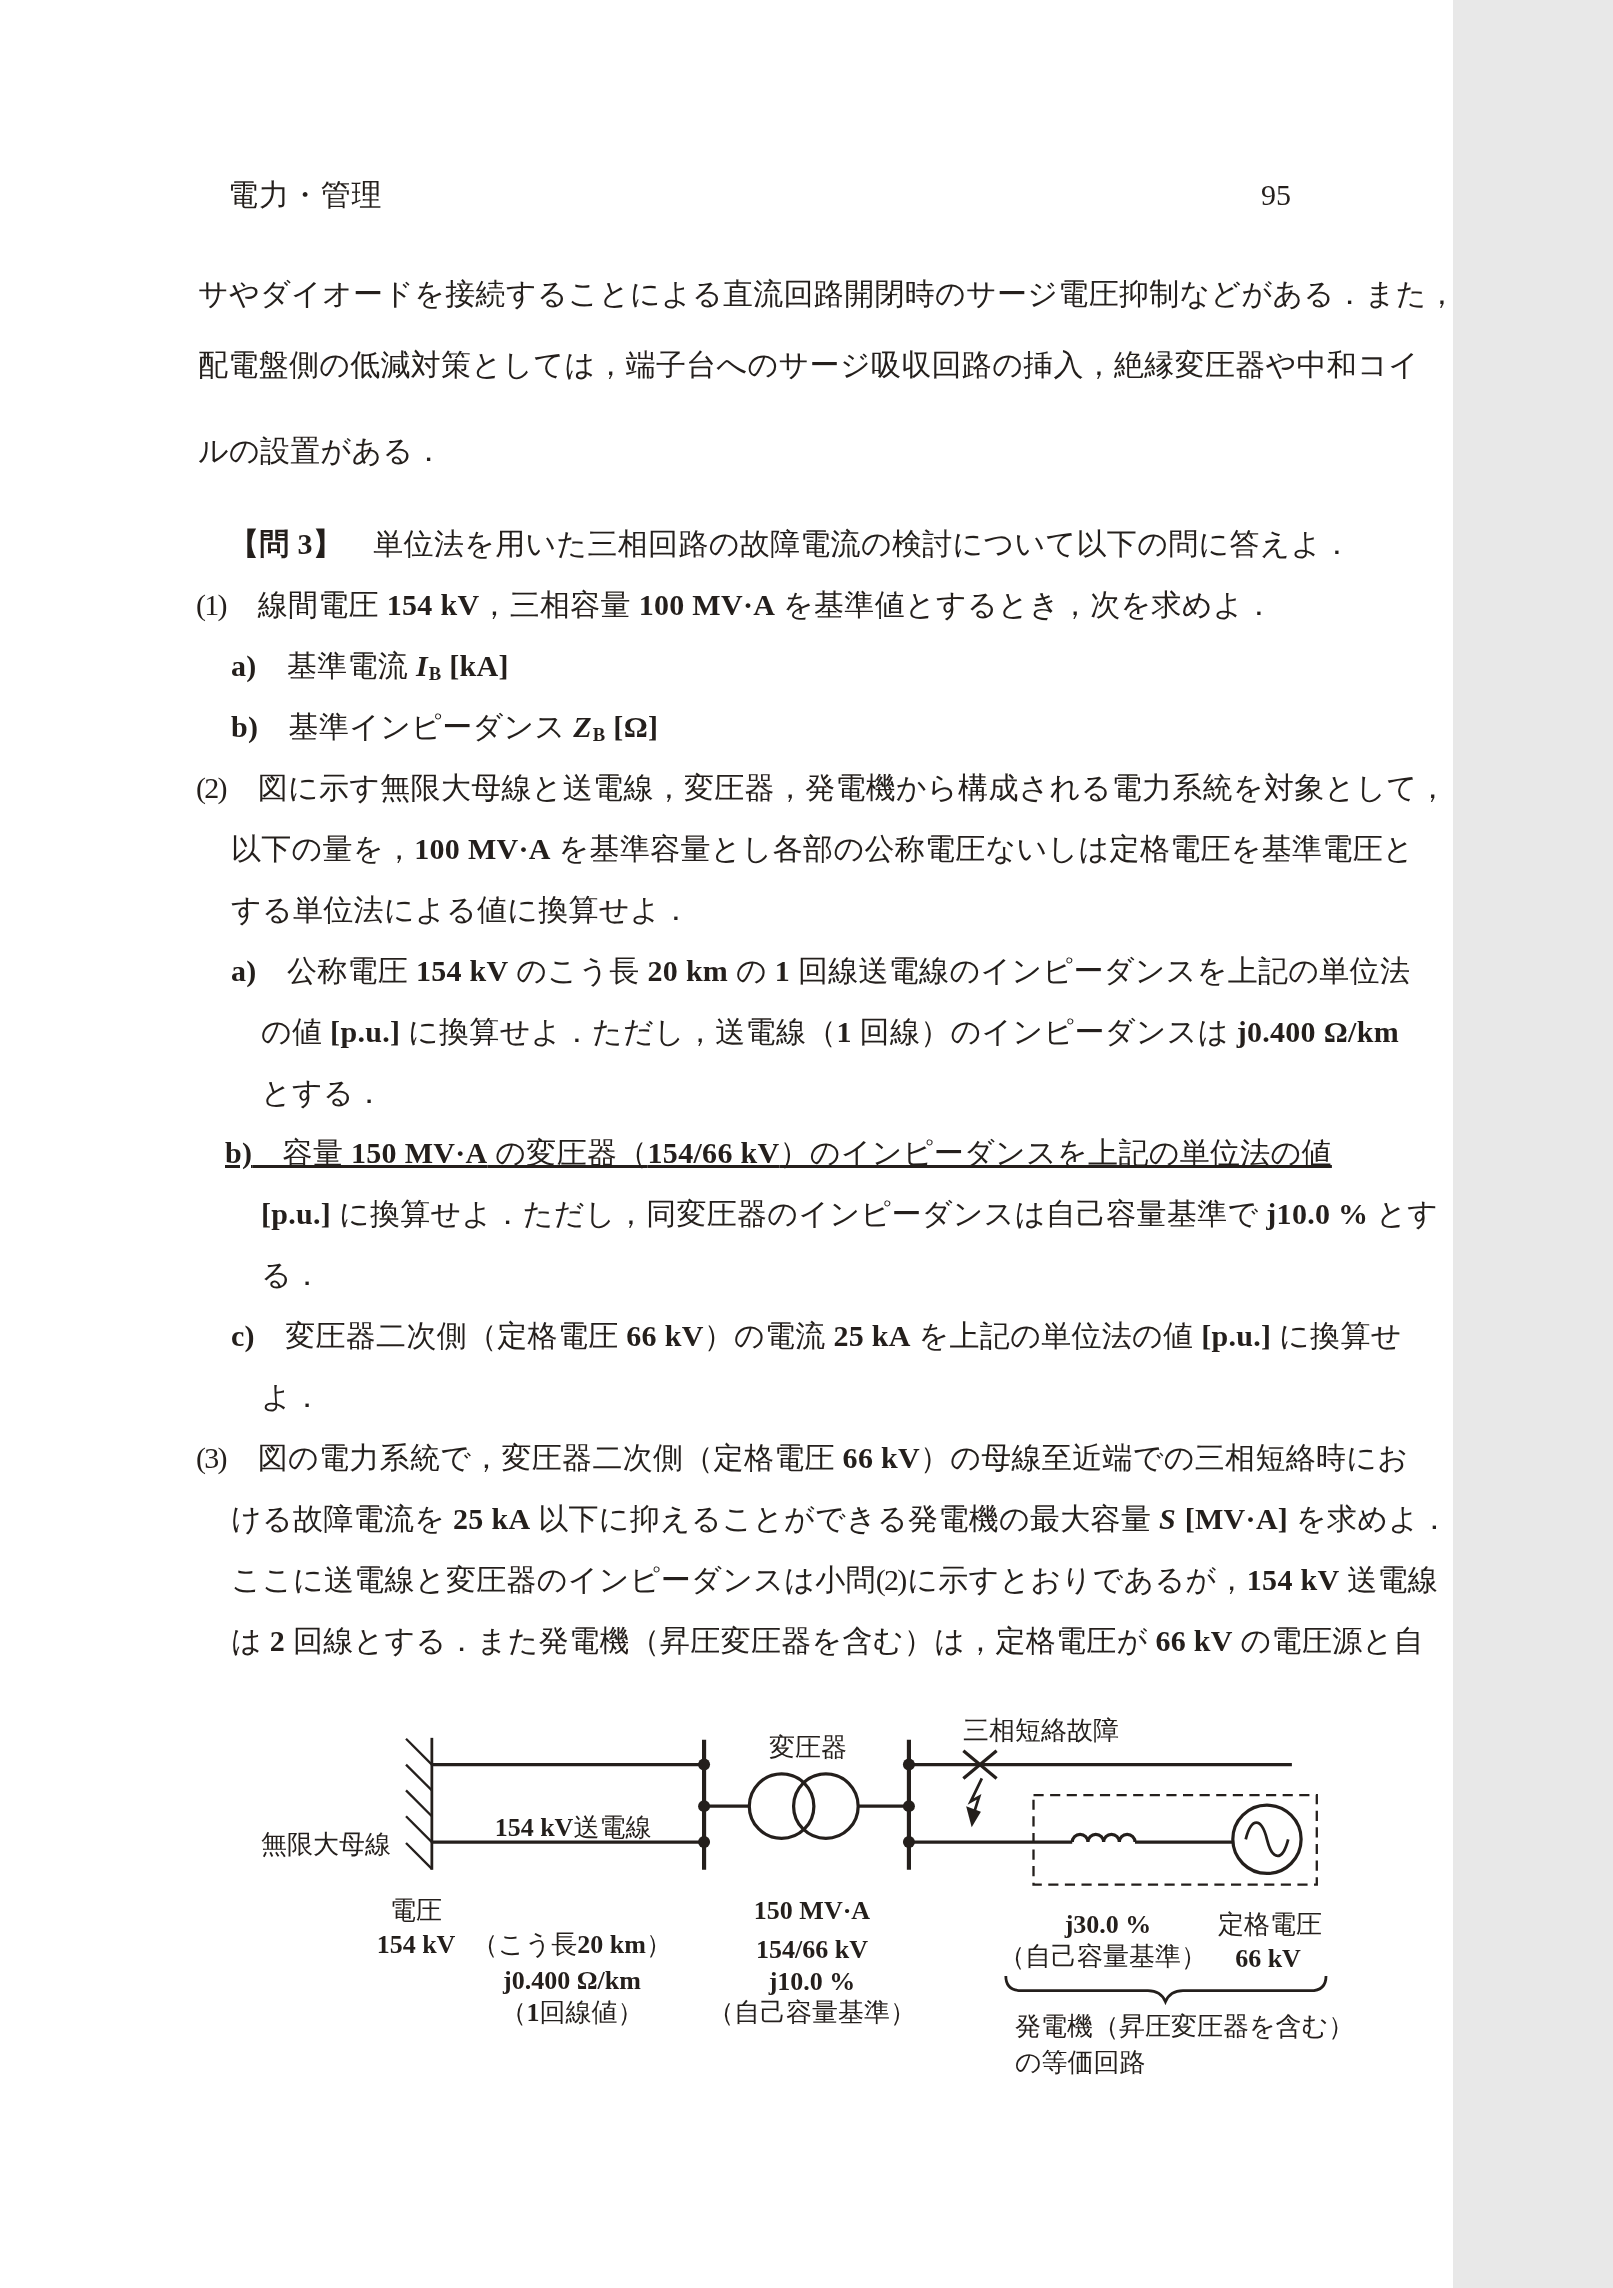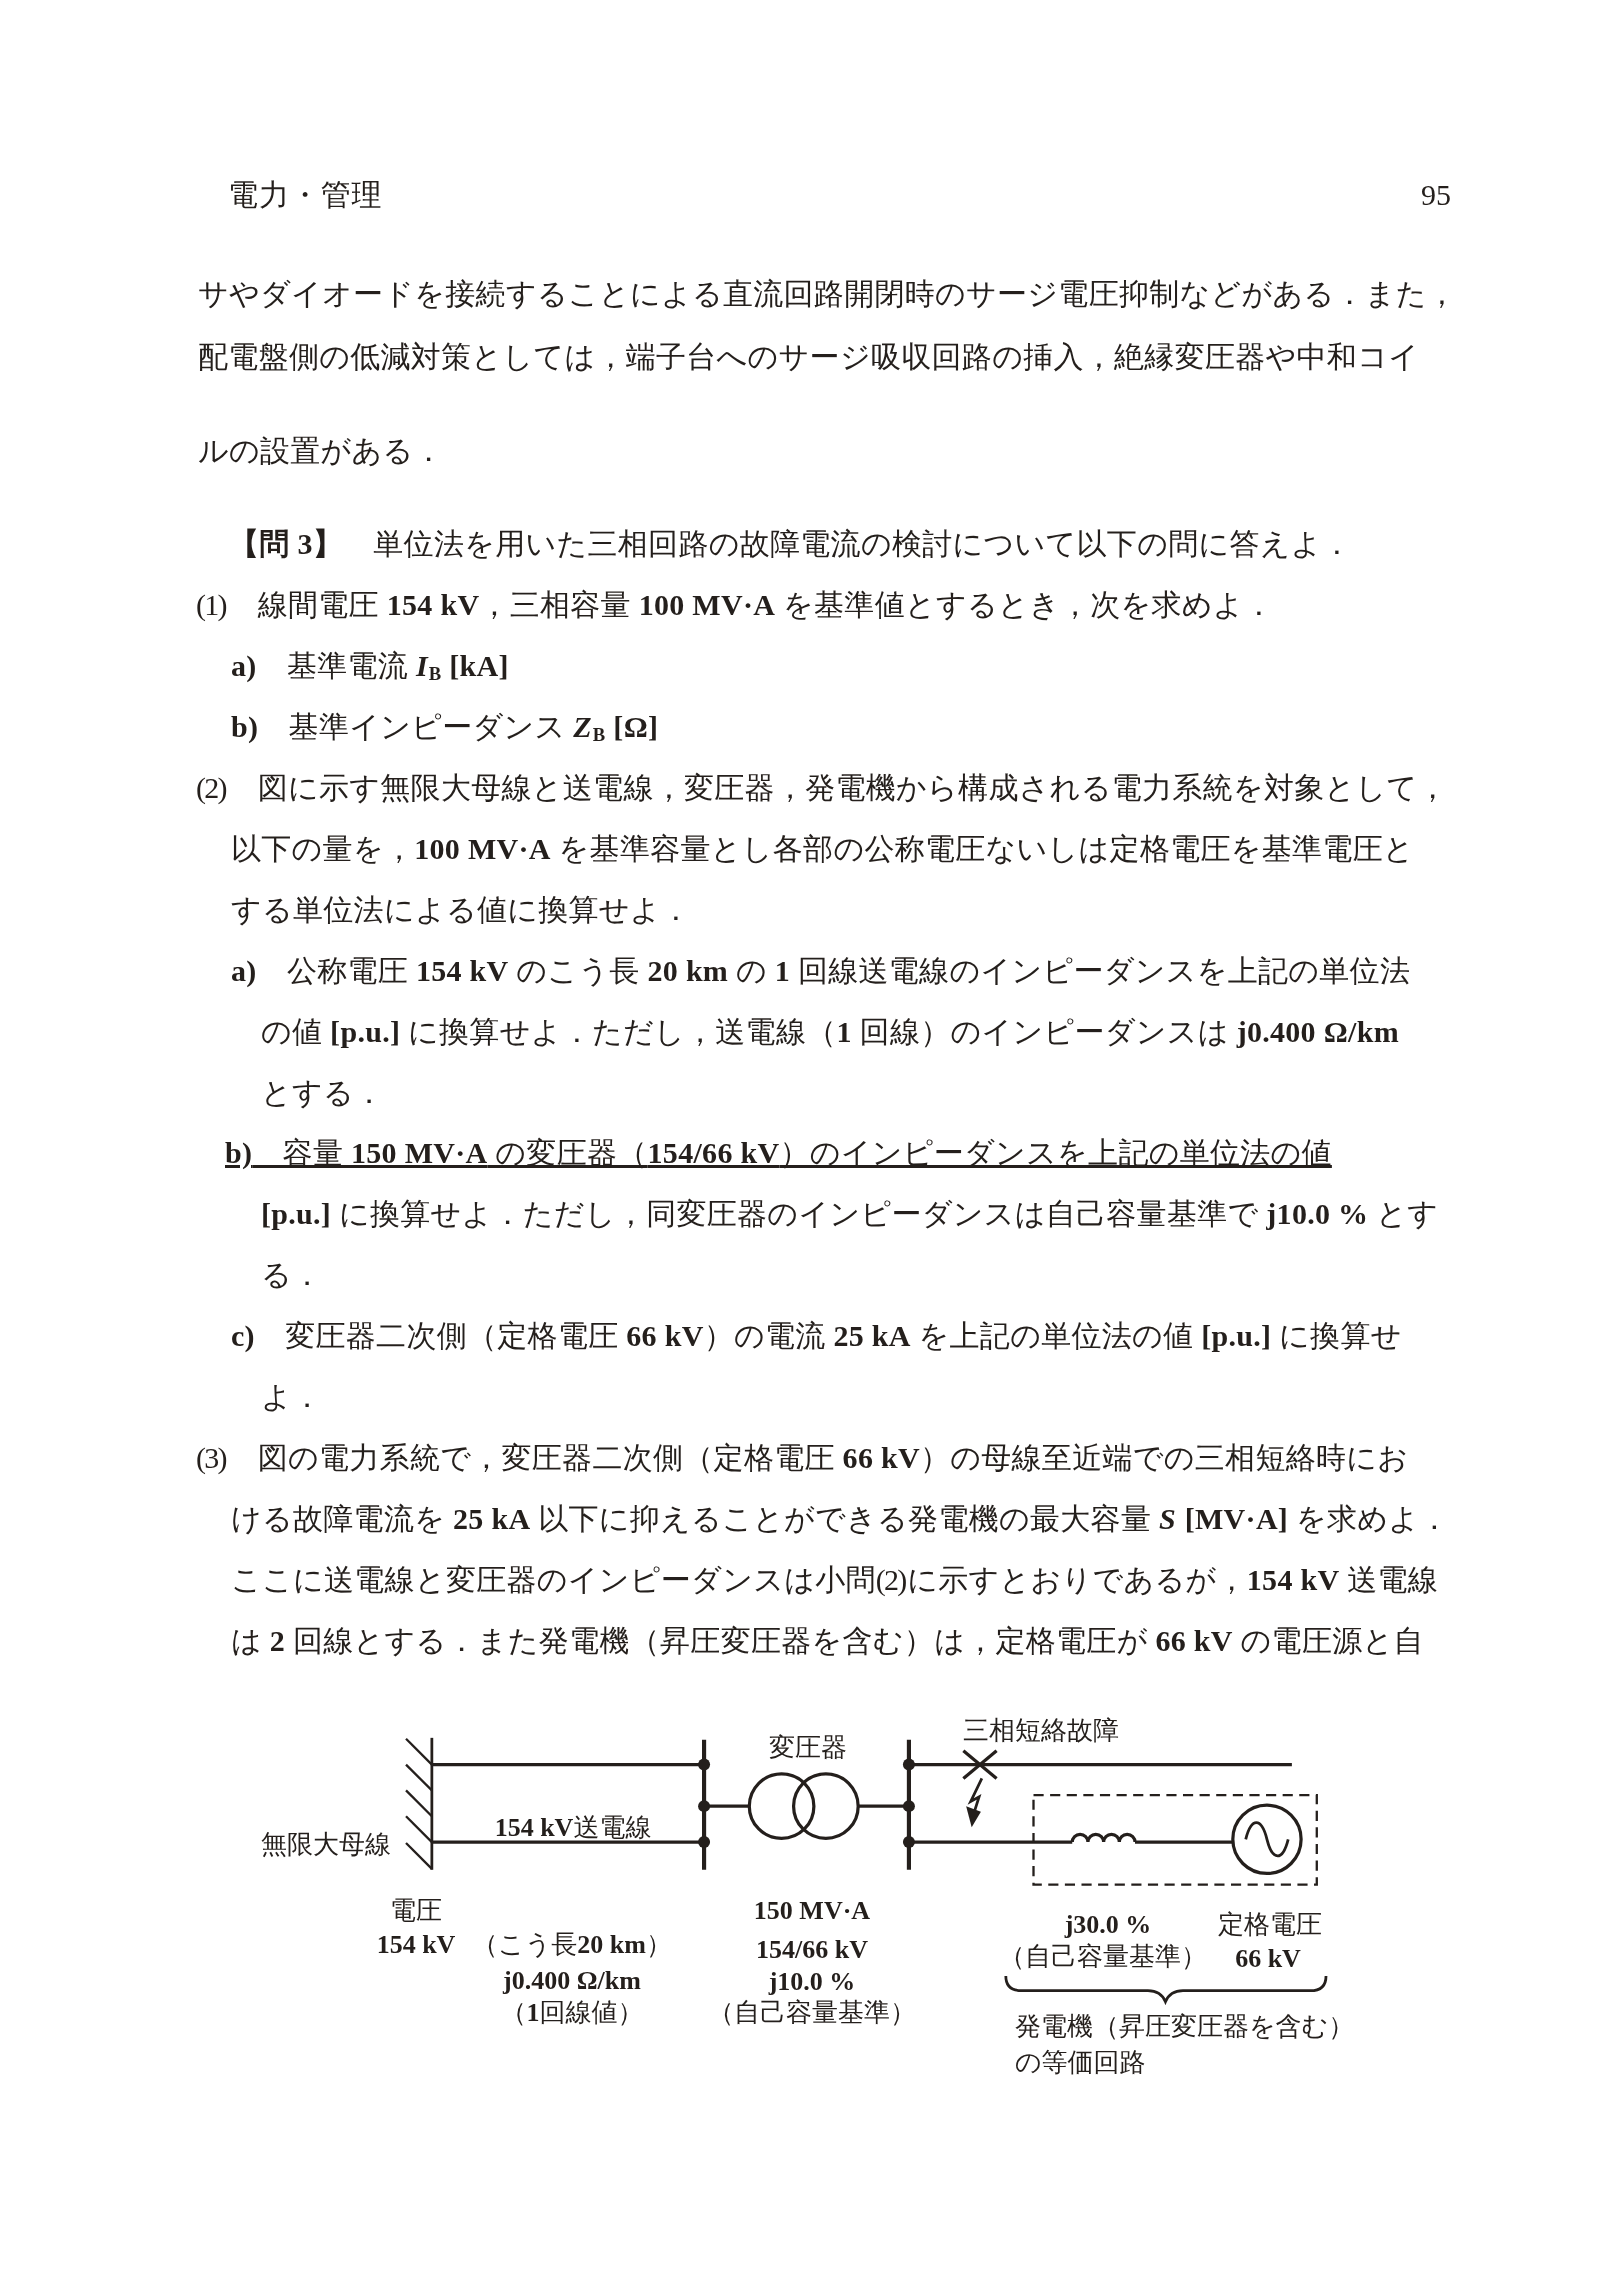--- a/index.html
+++ b/index.html
@@ -1,18 +1,18 @@
 <!DOCTYPE html>
 <html style="font-size:14.8px"><head>
 <meta charset="utf-8">
 <style>
   html,body{margin:0;padding:0;background:#e8e8e8;}
   #page{
     position:relative;
-    width:1613px;height:2289px;
+    width:1453px;height:2289px;
     background:#ffffff;
     font-family:"Liberation Serif","DejaVu Serif",serif;
     color:#241f1c;
     overflow:hidden;
   }
   .bline{
     position:absolute;
     white-space:nowrap;
     font-size:30px;
     line-height:41px;
@@ -38,21 +38,21 @@
 </head>
 <body>
 
 <div id="page">
 
   <div id="page-header-left">電力・管理</div>
   <div id="page-number">95</div>
 
   <div id="body-layer">
       <div class="bline" style="left: 198px; top: 273px;"><span class="s-jp">サやダイオードを接続することによる直流回路開閉時のサージ電圧抑制などがある．また，</span></div>
-      <div class="bline" style="left: 198px; top: 336px;"><span class="s-jp">配電盤側の低減対策としては，端子台へのサージ吸収回路の挿入，絶縁変圧器や中和コイ</span></div>
+      <div class="bline" style="left: 198px; top: 344px;"><span class="s-jp">配電盤側の低減対策としては，端子台へのサージ吸収回路の挿入，絶縁変圧器や中和コイ</span></div>
       <div class="bline" style="left: 198px; top: 395px; margin-top: 35px;"><span class="s-jp">ルの設置がある．</span></div>
       <div class="bline" style="left: 229px; top: 523px;"><span class="s-jpb">【問 3】</span><span class="s-jp">　単位法を用いた三相回路の故障電流の検討について以下の問に答えよ．</span></div>
       <div class="bline" style="left: 196px; top: 584px;"><span class="s-mk">(1)</span><span class="s-jp">　線間電圧 </span><span class="s-lat">154 kV</span><span class="s-jp">，三相容量 </span><span class="s-lat">100 MV·A</span><span class="s-jp"> を基準値とするとき，次を求めよ．</span></div>
       <div class="bline" style="left: 231px; top: 645px;"><span class="s-lat">a)</span><span class="s-jp">　基準電流 </span><span class="s-it">I</span><span class="s-sub">B</span><span class="s-jp"> </span><span class="s-lat">[kA]</span></div>
       <div class="bline" style="left: 231px; top: 706px;"><span class="s-lat">b)</span><span class="s-jp">　基準インピーダンス </span><span class="s-it">Z</span><span class="s-sub">B</span><span class="s-jp"> </span><span class="s-lat">[Ω]</span></div>
       <div class="bline" style="left: 196px; top: 767px;"><span class="s-mk">(2)</span><span class="s-jp">　図に示す無限大母線と送電線，変圧器，発電機から構成される電力系統を対象として，</span></div>
       <div class="bline" style="left: 231px; top: 828px;"><span class="s-jp">以下の量を，</span><span class="s-lat">100 MV·A</span><span class="s-jp"> を基準容量とし各部の公称電圧ないしは定格電圧を基準電圧と</span></div>
       <div class="bline" style="left: 231px; top: 889px;"><span class="s-jp">する単位法による値に換算せよ．</span></div>
       <div class="bline" style="left: 231px; top: 950px;"><span class="s-lat">a)</span><span class="s-jp">　公称電圧 </span><span class="s-lat">154 kV</span><span class="s-jp"> のこう長 </span><span class="s-lat">20 km</span><span class="s-jp"> の </span><span class="s-lat">1</span><span class="s-jp"> 回線送電線のインピーダンスを上記の単位法</span></div>
       <div class="bline" style="left: 261px; top: 1011px;"><span class="s-jp">の値 </span><span class="s-lat">[p.u.]</span><span class="s-jp"> に換算せよ．ただし，送電線（</span><span class="s-lat">1</span><span class="s-jp"> 回線）のインピーダンスは </span><span class="s-lat">j0.400 Ω/km</span></div>

